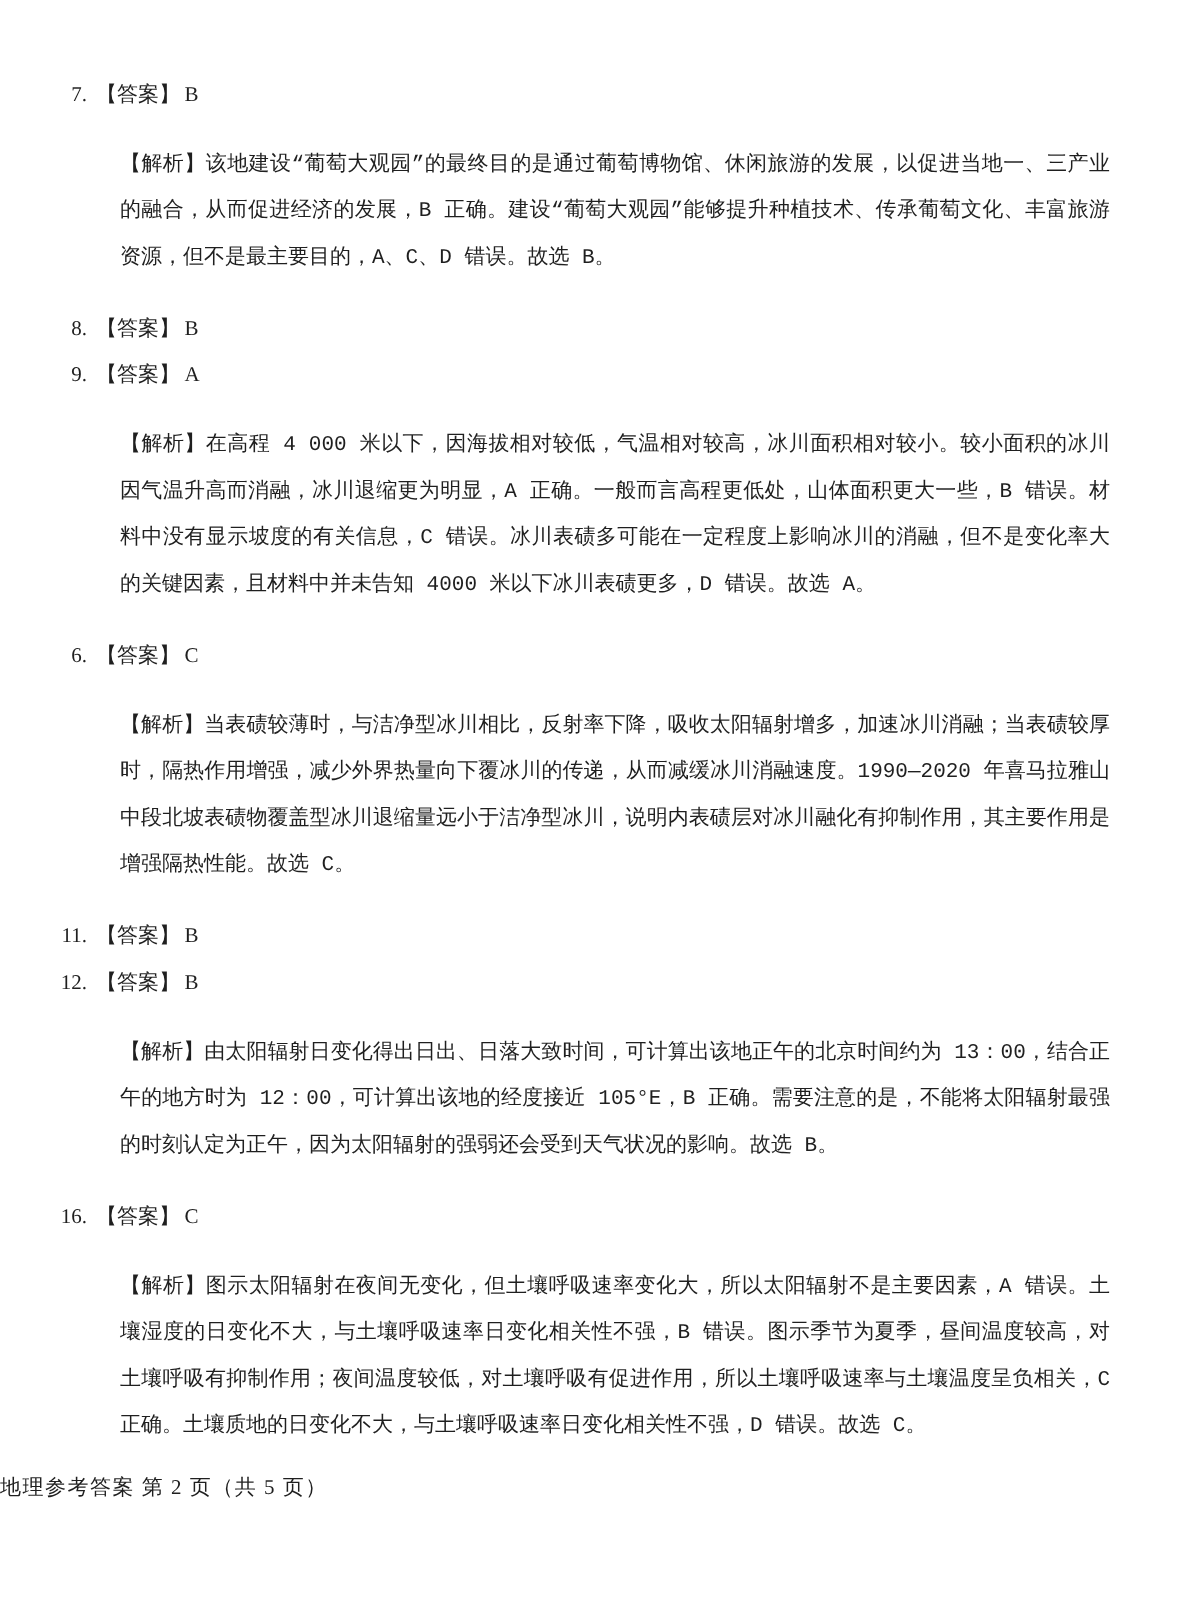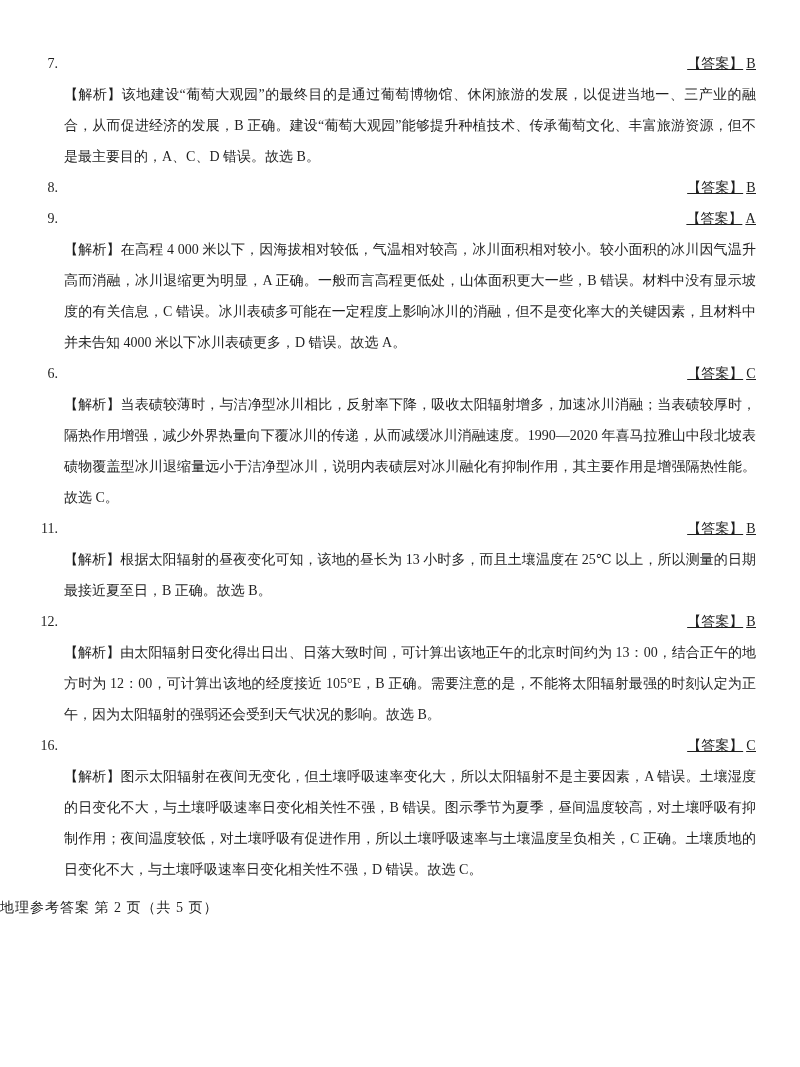--- a/index.html
+++ b/index.html
@@ -29,31 +29,31 @@
     margin: 0;
   }
   .q-number {
     position: absolute;
     right: calc(100% + 6px);
     top: 0;
     white-space: nowrap;
     text-align: right;
   }
   .answer-line {
-    text-align: right;
+    text-align: left;
     white-space: nowrap;
-    text-decoration: underline;
   }
   .answer-value {
     margin-left: 3px;
     letter-spacing: 0.5px;
   }
   .analysis {
-    margin: 0;
+    margin: 16px;
     text-align: justify;
+    font-family: Liberation Mono, monospace;
   }
   .footer {
     margin-top: 13px;
     font-size: 14px;
     line-height: 20px;
     letter-spacing: 1px;
   }
 </style>
 </head>
 <body>
@@ -80,21 +80,20 @@
 
     <div class="question">
       <span class="q-number">6.</span>
       <div class="answer-line"><span>【答案】</span><span class="answer-value">C</span></div>
       <p class="analysis"><span>【解析】</span><span>当表碛较薄时，与洁净型冰川相比，反射率下降，吸收太阳辐射增多，加速冰川消融；当表碛较厚时，隔热作用增强，减少外界热量向下覆冰川的传递，从而减缓冰川消融速度。1990—2020 年喜马拉雅山中段北坡表碛物覆盖型冰川退缩量远小于洁净型冰川，说明内表碛层对冰川融化有抑制作用，其主要作用是增强隔热性能。故选 C。</span></p>
     </div>
 
     <div class="question">
       <span class="q-number">11.</span>
       <div class="answer-line"><span>【答案】</span><span class="answer-value">B</span></div>
-      <p class="analysis"><span>【解析】</span><span>根据太阳辐射的昼夜变化可知，该地的昼长为 13 小时多，而且土壤温度在 25℃ 以上，所以测量的日期最接近夏至日，B 正确。故选 B。</span></p>
     </div>
 
     <div class="question">
       <span class="q-number">12.</span>
       <div class="answer-line"><span>【答案】</span><span class="answer-value">B</span></div>
       <p class="analysis"><span>【解析】</span><span>由太阳辐射日变化得出日出、日落大致时间，可计算出该地正午的北京时间约为 13：00，结合正午的地方时为 12：00，可计算出该地的经度接近 105°E，B 正确。需要注意的是，不能将太阳辐射最强的时刻认定为正午，因为太阳辐射的强弱还会受到天气状况的影响。故选 B。</span></p>
     </div>
 
     <div class="question">
       <span class="q-number">16.</span>

